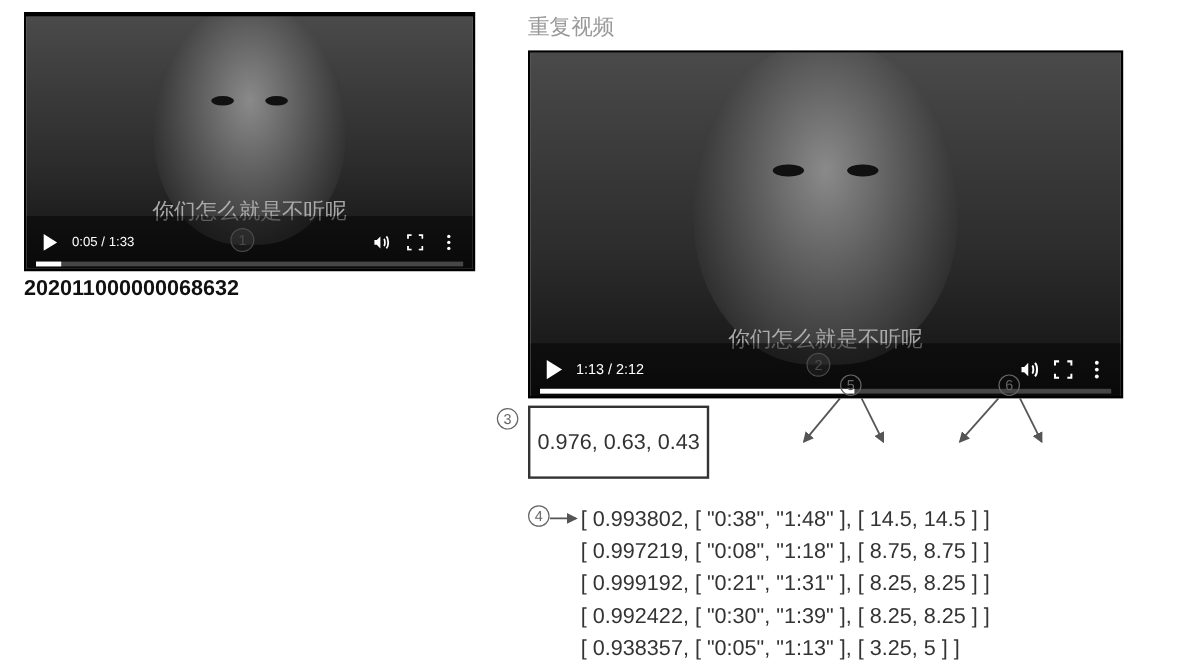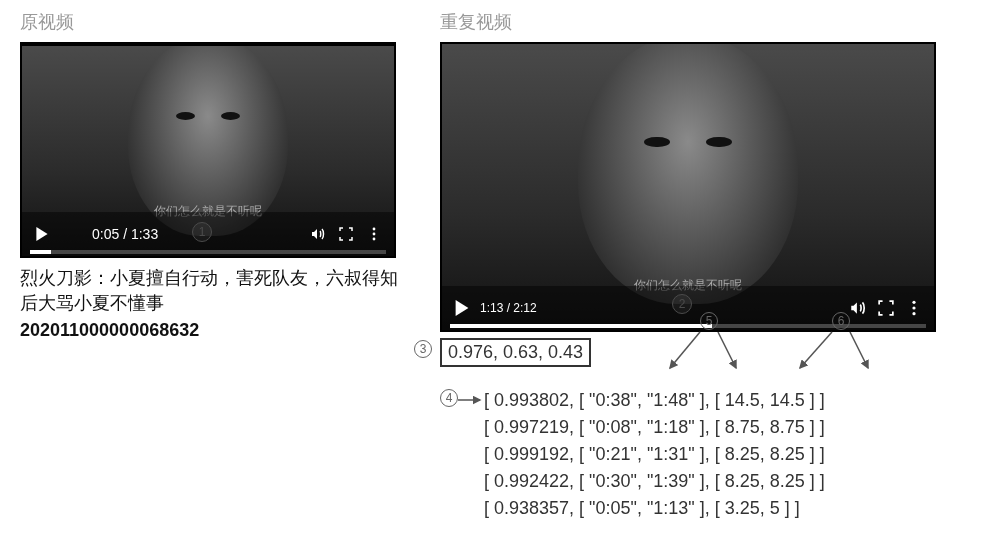--- a/index.html
+++ b/index.html
@@ -51,36 +51,36 @@
     height: 4%;
     background: #111;
     border-radius: 50%;
   }
   .subtitle {
     position: absolute;
     bottom: 36px;
     left: 50%;
     transform: translateX(-50%);
     color: #aaa;
-    font-size: 12px;
+    font-size: 18px;
     white-space: nowrap;
   }
   .controls {
     position: absolute;
     left: 0; right: 0; bottom: 0;
     height: 44px;
     background: rgba(0,0,0,0.45);
     display: flex;
     align-items: center;
     padding: 0 10px;
     color: #fff;
     font-size: 14px;
     gap: 8px;
   }
-  .controls-left .timecode { font-size: 14px; margin-left: 32px; }
+  .controls-left .timecode { font-size: 11px; }
   .controls-right .timecode { font-size: 12px; }
   .ctrl-icon {
     display: inline-flex;
     align-items: center;
     justify-content: center;
     width: 20px; height: 20px;
   }
   .spacer { flex: 1; }
   .progress {
     position: absolute;
@@ -112,21 +112,21 @@
   }
   .id-text {
     font-size: 18px;
     color: #111;
     margin-top: 4px;
     font-weight: bold;
   }
   .scores-box {
     display: inline-block;
     border: 2px solid #333;
-    padding: 2px 6px;
+    padding: 18px 6px;
     font-size: 18px;
     margin-top: 6px;
   }
   .metrics-area {
     position: relative;
     margin-top: 20px;
     font-size: 18px;
   }
   .metrics-row {
     white-space: nowrap;
@@ -147,21 +147,20 @@
     font-size: 12px;
   }
   .arrow-svg { position: absolute; pointer-events: none; }
 </style>
 </head>
 <body>
 
 <div class="columns">
 
   <div class="col col-left">
-    <div class="section-label">原视频</div>
 
     <div class="video-frame video-left">
       <div class="face face-left">
         <div class="eye" style="left:30%; top:38%;"></div>
         <div class="eye" style="left:58%; top:38%;"></div>
       </div>
       <div class="subtitle">你们怎么就是不听呢</div>
 
       <div class="circ-num" style="left:170px; bottom:14px;">
           <span>1</span>
@@ -193,21 +192,20 @@
               <circle cx="7" cy="7" r="1.4"></circle>
               <circle cx="7" cy="12" r="1.4"></circle>
             </svg>
         </span>
         <div class="progress">
           <div class="progress-fill" style="width: 6%;"></div>
         </div>
       </div>
     </div>
 
-    <div class="caption">烈火刀影：小夏擅自行动，害死队友，六叔得知后大骂小夏不懂事</div>
     <div class="id-text">202011000000068632</div>
   </div>
 
   <div class="col col-right">
     <div class="section-label">重复视频</div>
 
     <div class="video-frame video-right">
       <div class="face face-right">
         <div class="eye" style="left:30%; top:38%;"></div>
         <div class="eye" style="left:58%; top:38%;"></div>

